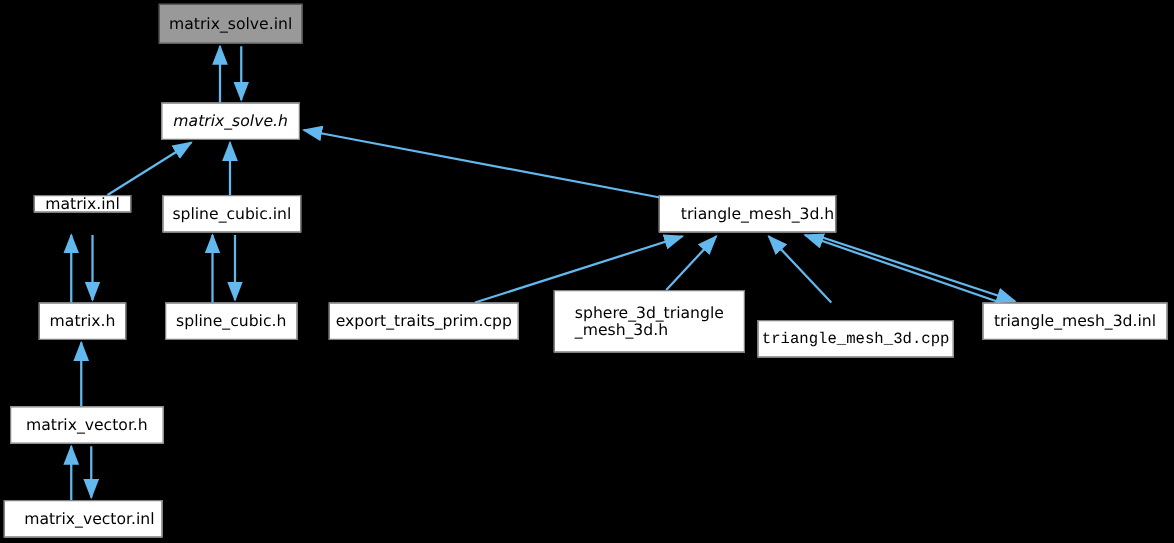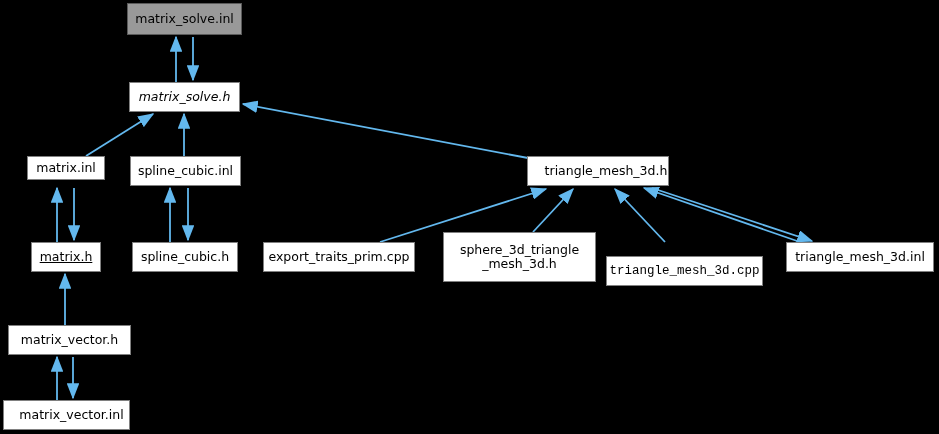--- a/index.html
+++ b/index.html
@@ -26,21 +26,20 @@
     position: absolute;
     box-sizing: border-box;
     background: #ffffff;
     border: 1px solid #808080;
     color: #000000;
     font-size: 12.5px;
     line-height: 14px;
     display: flex;
     align-items: center;
     justify-content: center;
-    text-align: center;
     white-space: pre-line;
     z-index: 5;
   }
   .node.highlight {
     background: #999999;
     border: 1px solid #5a5a5a;
   }
   .node-label {
     display: block;
     padding: 0 6px;
@@ -72,24 +71,24 @@
         <line x1="800" y1="242" x2="644" y2="188" stroke="#63b8ee" stroke-width="1.8" marker-end="url(#arrowhead)"></line>
         <line x1="652" y1="188" x2="812" y2="241" stroke="#63b8ee" stroke-width="1.8" marker-end="url(#arrowhead)"></line>
         <line x1="65" y1="325" x2="65" y2="274" stroke="#63b8ee" stroke-width="1.8" marker-end="url(#arrowhead)"></line>
         <line x1="57" y1="400" x2="57" y2="357" stroke="#63b8ee" stroke-width="1.8" marker-end="url(#arrowhead)"></line>
         <line x1="73" y1="357" x2="73" y2="398" stroke="#63b8ee" stroke-width="1.8" marker-end="url(#arrowhead)"></line>
       </g>
   </svg>
   <div id="node-layer">
       <div class="node highlight" style="left: 127px; top: 3px; width: 115px; height: 32px;"><span class="node-label">matrix_solve.inl</span></div>
       <div class="node" style="left: 129px; top: 82px; width: 111px; height: 30px; font-style: italic;"><span class="node-label">matrix_solve.h</span></div>
-      <div class="node" style="left: 27px; top: 156px; width: 78px; height: 24px;"><span class="node-label">matrix.inl</span></div>
+      <div class="node" style="left: 27px; top: 156px; width: 78px; height: 14px;"><span class="node-label">matrix.inl</span></div>
       <div class="node" style="left: 130px; top: 156px; width: 111px; height: 30px;"><span class="node-label">spline_cubic.inl</span></div>
       <div class="node" style="left: 527px; top: 156px; width: 142px; height: 30px; padding-left: 16px;"><span class="node-label">triangle_mesh_3d.h</span></div>
-      <div class="node" style="left: 31px; top: 242px; width: 70px; height: 30px; text-decoration: underline;"><span class="node-label">matrix.h</span></div>
+      <div class="node" style="left: 31px; top: 242px; width: 70px; height: 30px;"><span class="node-label">matrix.h</span></div>
       <div class="node" style="left: 132px; top: 242px; width: 106px; height: 30px;"><span class="node-label">spline_cubic.h</span></div>
       <div class="node" style="left: 263px; top: 242px; width: 152px; height: 30px;"><span class="node-label">export_traits_prim.cpp</span></div>
       <div class="node" style="left: 443px; top: 232px; width: 153px; height: 50px;"><span class="node-label">sphere_3d_triangle
 _mesh_3d.h</span></div>
       <div class="node" style="left: 606px; top: 256px; width: 157px; height: 30px; font-family: Liberation Mono, monospace;"><span class="node-label">triangle_mesh_3d.cpp</span></div>
       <div class="node" style="left: 786px; top: 242px; width: 148px; height: 30px;"><span class="node-label">triangle_mesh_3d.inl</span></div>
       <div class="node" style="left: 8px; top: 325px; width: 123px; height: 30px;"><span class="node-label">matrix_vector.h</span></div>
       <div class="node" style="left: 3px; top: 400px; width: 127px; height: 30px; padding-left: 10px;"><span class="node-label">matrix_vector.inl</span></div>
     </div>
 </div>

